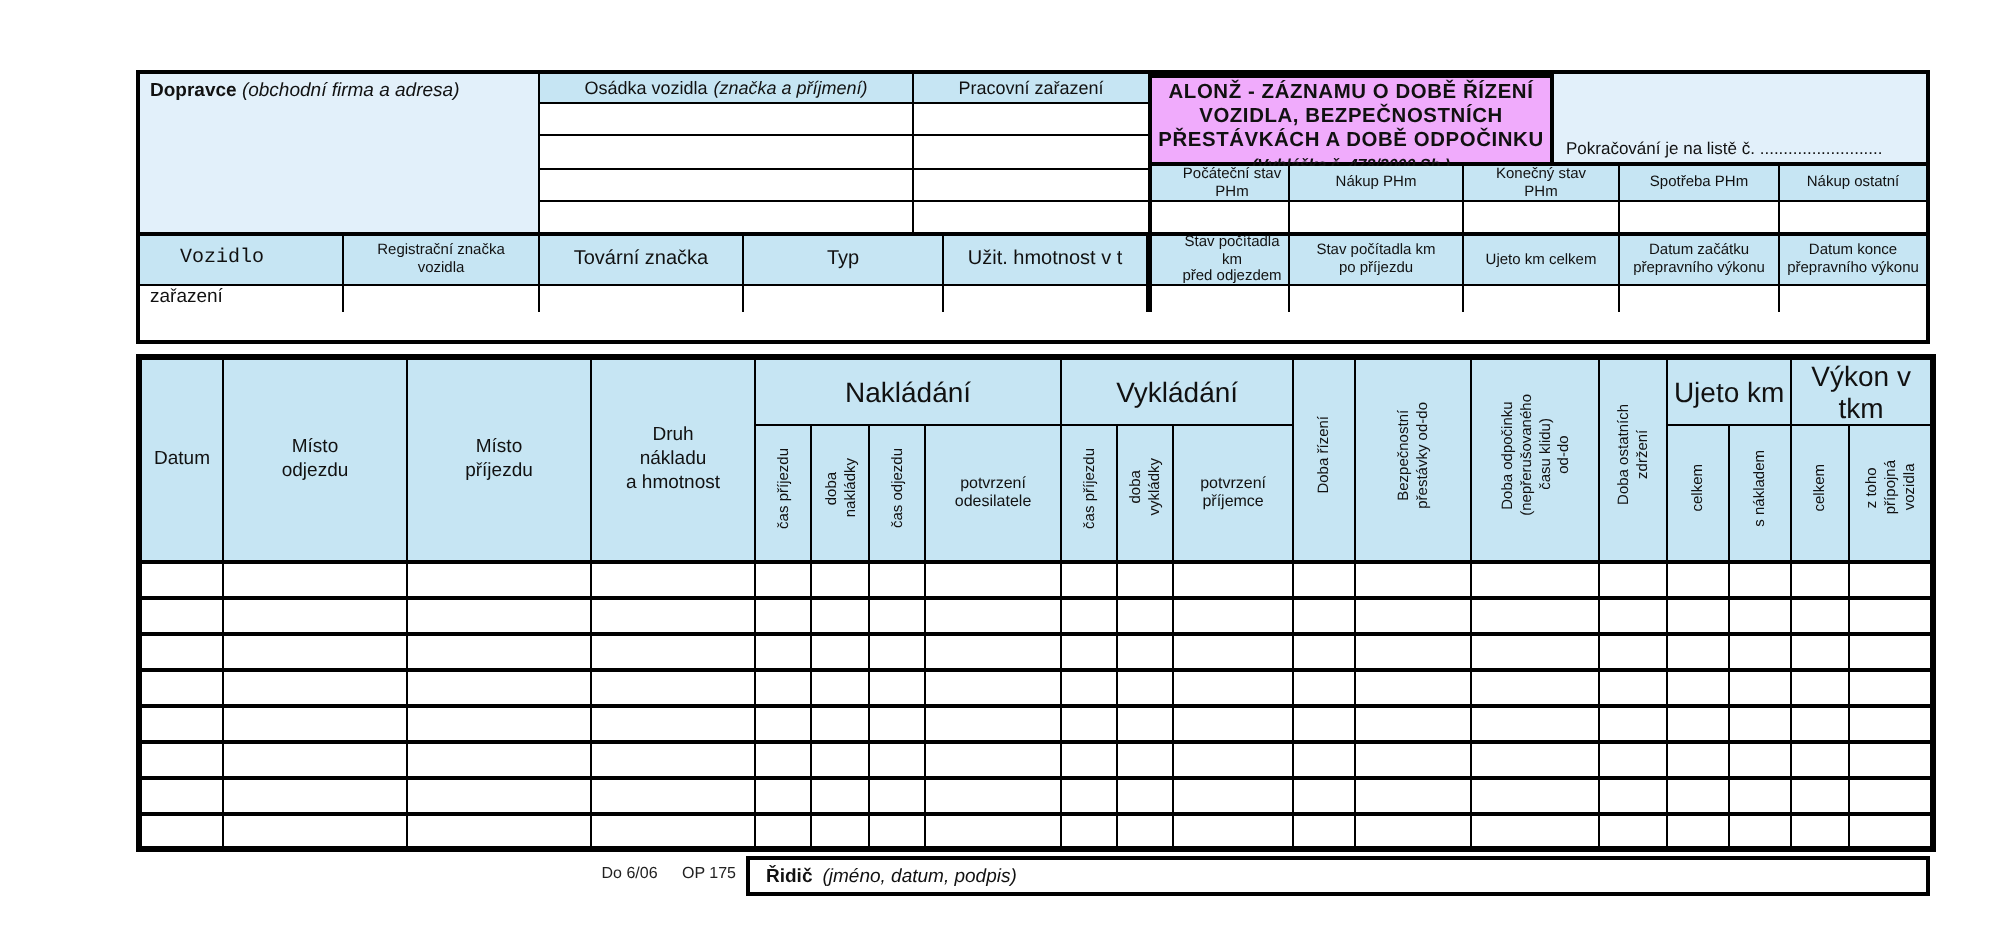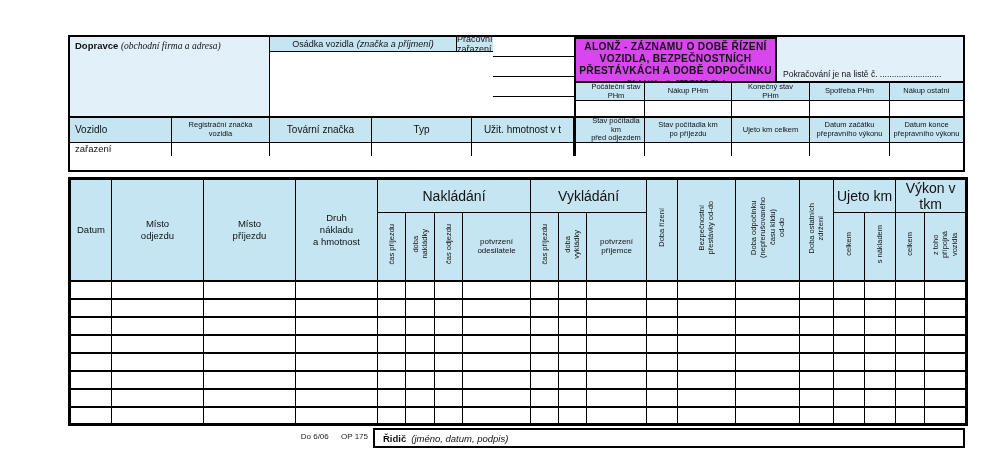--- a/index.html
+++ b/index.html
@@ -7,56 +7,56 @@
   body { font-family:"Liberation Sans","DejaVu Sans",sans-serif; color:#111; }
   .sheet { position:relative; width:1000px; height:467px; background:#fff; overflow:hidden; }
 
   
   .top { position:absolute; left:68px; top:35px; width:897px; height:137px;
          border:2px solid #000; display:flex; flex-direction:column; background:#fff; }
   .row-upper { display:flex; height:79px; }
 
   .dopravce { width:200px; background:#e2f0fa; border-right:1px solid #000; padding:3px 5px; font-size:9.5px; }
   .dopravce b { font-weight:bold; }
-  .dopravce i { font-style:italic; font-weight:normal;font-family:Liberation Serif, serif; }
-
-  .crew { width:304px; display:flex; flex-direction:row; }
+  .dopravce i { font-style:italic; font-weight:normal; }
+
+  .crew { width:304px; display:flex; flex-direction:column; }
   .crew-hdr { height:15px; display:flex; background:#c6e5f3; border-bottom:1px solid #000; }
   .crew-hdr .hc { display:flex; align-items:center; justify-content:center; font-size:9px; gap:3px; }
   .crew-hdr-name { width:187px; border-right:1px solid #000; }
   .crew-hdr-role { flex:1; }
   .crew-rows { flex:1; display:flex; flex-direction:column; }
   .crew-row { flex:1; display:flex; border-bottom:1px solid #000; background:#fff; }
   .crew-row:last-child { border-bottom:none; }
   .crew-name { width:187px; border-right:1px solid #000; }
   .crew-role { flex:1; }
 
   .rightblk { flex:1; display:flex; flex-direction:column; }
   .title-row { height:46px; display:flex; }
-  .title-box { width:203px; border:2px solid #000; background:#d946ef; text-align:center; padding-top:2px; }
+  .title-box { width:203px; border:2px solid #000; background:#f0abfc; text-align:center; padding-top:2px; }
   .title-main { font-weight:bold; font-size:10.2px; line-height:1.18; letter-spacing:0.3px; white-space:pre-line; }
   .title-note { font-weight:bold; font-style:italic; font-size:8px; margin-top:1px; }
   .pokr { flex:1; background:#e2f0fa; border-bottom:2px solid #000; display:flex; align-items:flex-end;
           padding:0 3px 2px 6px; font-size:8.5px; white-space:nowrap; overflow:hidden; }
 
   .phm-hdr { height:18px; display:flex; background:#c6e5f3; }
   .phm-hdr .c { border-bottom:1px solid #000; }
   .phm-val { height:15px; display:flex; background:#fff; }
 
   .c { border-right:1px solid #000; display:flex; align-items:center; justify-content:center;
        text-align:center; font-size:7.5px; line-height:1.15; white-space:pre-line; }
   .c.last { border-right:none; }
   .bl2 { border-left:2px solid #000;padding-left:12px; }
 
   .w1{width:102px}.w2{width:98px}.w3{width:102px}.w4{width:100px}.w5{width:102px}
   .w6{width:71px}.w7{width:87px}.w8{width:78px}.w9{width:80px}.w10{flex:1}
 
   .voz-hdr { height:26px; display:flex; background:#c6e5f3; border-top:2px solid #000; }
   .voz-hdr .big { font-size:10px; }
-  .voz-hdr .left-lab { justify-content:flex-start; padding-left:5px; text-align:left; font-size:10px; }
+  .voz-hdr .left-lab { justify-content:flex-start; padding-left:20px; text-align:left; font-size:10px;font-family:Liberation Mono, monospace; }
   .voz-row { height:14px; display:flex; border-top:1px solid #000; background:#fff; }
   .voz-row .left-lab { justify-content:flex-start; padding-left:5px; text-align:left; font-size:9.5px; }
 
   
   .main { position:absolute; left:68px; top:177px; width:897px; border-collapse:collapse;
           table-layout:fixed; border:3px solid #000; }
   .main th { border:1px solid #000; background:#c6e5f3; font-weight:normal; vertical-align:middle;
              text-align:center; white-space:pre-line; padding:0; }
   .main thead tr.r1 { height:15px; }
   .main thead tr.r2 { height:68px; }

